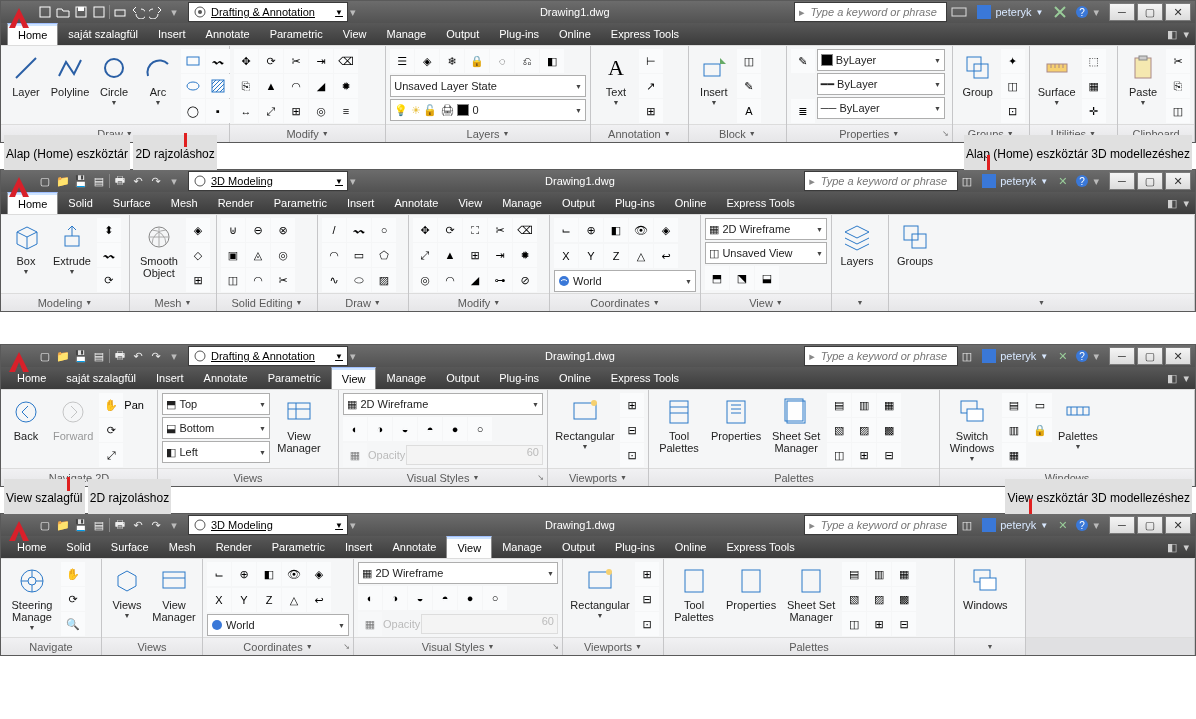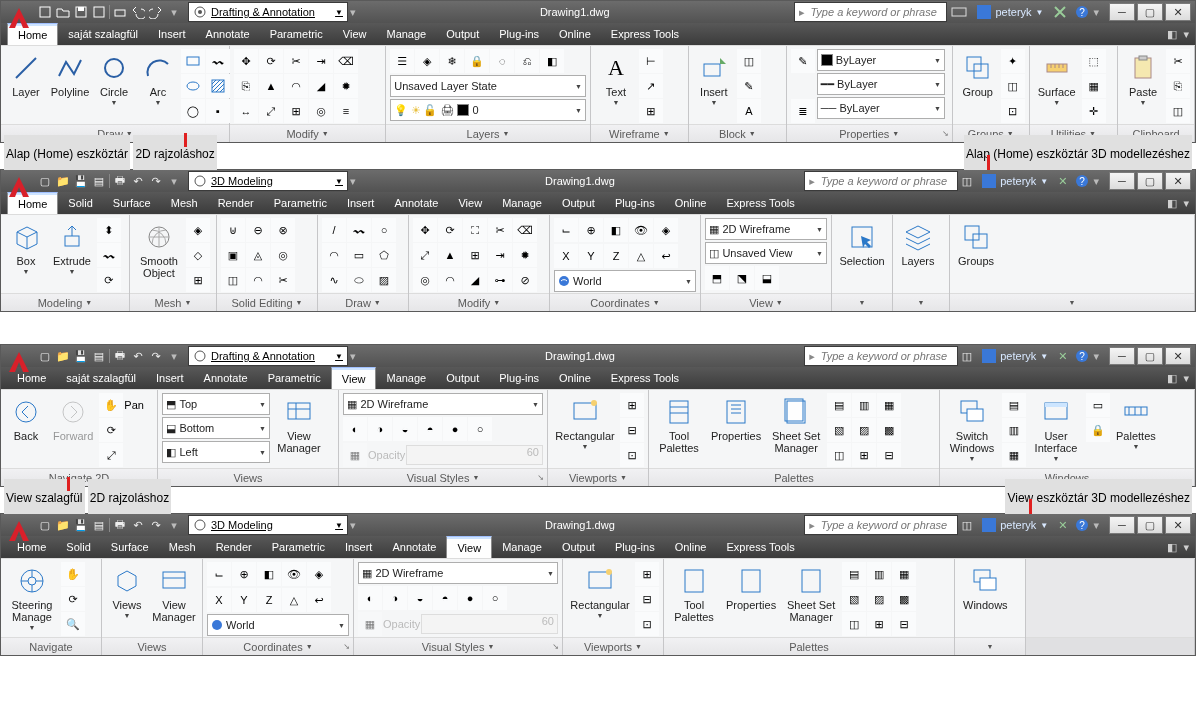--- a/index.html
+++ b/index.html
@@ -302,21 +302,21 @@
             <span class="lbl">Text</span>
             <span class="car">▼</span>
           </div>
         <div class="col3">
             <div class="smbtn">⊢</div>
             <div class="smbtn">↗</div>
             <div class="smbtn">⊞</div>
           </div>
       </div>
       <div class="panel-title">
-          <span>Wireframe</span>
+          <span>Annotation</span>
           <span class="drop">▼</span>
         </div>
     </div>
 
     <div class="panel" style="width:100px">
       <div class="panel-body">
         <div class="bigbtn">
             <span class="ic">
               <svg width="28" height="28">
                 <rect x="4" y="10" width="16" height="12" fill="none" stroke="#2a78c8"></rect>
@@ -703,36 +703,20 @@
             <div class="smbtn">⬒</div>
             <div class="smbtn">⬔</div>
             <div class="smbtn">⬓</div>
           </div>
       </div>
       <div class="panel-title">
           <span>View</span>
           <span class="drop">▼</span>
         </div>
     </div>
-    <div class="panel" style="width:60px">
-      <div class="panel-body">
-          <div class="bigbtn">
-            <span class="ic">
-              <svg width="30" height="30">
-                <rect x="5" y="5" width="20" height="20" fill="none" stroke="#2a78c8"></rect>
-                <path d="M14 14l10 4-4 2 4 4-2 2-4-4-2 4z" fill="#2a78c8"></path>
-              </svg>
-            </span>
-            <span class="lbl">Selection</span>
-          </div>
-        </div>
-      <div class="panel-title">
-          <span class="drop">▼</span>
-        </div>
-    </div>
     <div class="panel" style="width:56px">
       <div class="panel-body">
           <div class="bigbtn">
             <span class="ic">
               <svg width="30" height="30">
                 <path d="M15 4l12 6-12 6-12-6z M3 16l12 6 12-6 M3 22l12 6 12-6" fill="none" stroke="#2a78c8"></path>
               </svg>
             </span>
             <span class="lbl">Layers</span>
           </div>
@@ -1011,30 +995,20 @@
                 <rect x="10" y="12" width="16" height="12" fill="#fff" stroke="#2a78c8"></rect>
               </svg>
             </span>
             <span class="lbl" style="white-space:normal;width:48px">Switch Windows</span>
             <span class="car">▼</span>
           </div>
         <div class="col3">
             <div class="smbtn">▤</div>
             <div class="smbtn">▥</div>
             <div class="smbtn">▦</div>
-          </div>
-        <div class="bigbtn">
-            <span class="ic">
-              <svg width="30" height="30">
-                <rect x="4" y="6" width="22" height="16" fill="none" stroke="#2a78c8"></rect>
-                <rect x="4" y="6" width="22" height="4" fill="#cce5ff"></rect>
-              </svg>
-            </span>
-            <span class="lbl" style="white-space:normal;width:48px">User Interface</span>
-            <span class="car">▼</span>
           </div>
         <div class="col3">
             <div class="smbtn">▭</div>
             <div class="smbtn">🔒</div>
           </div>
         <div class="bigbtn">
             <span class="ic">
               <svg width="30" height="30">
                 <rect x="4" y="10" width="22" height="8" fill="none" stroke="#2a78c8"></rect>
                 <path d="M8 10v8M14 10v8M20 10v8" stroke="#2a78c8"></path>

